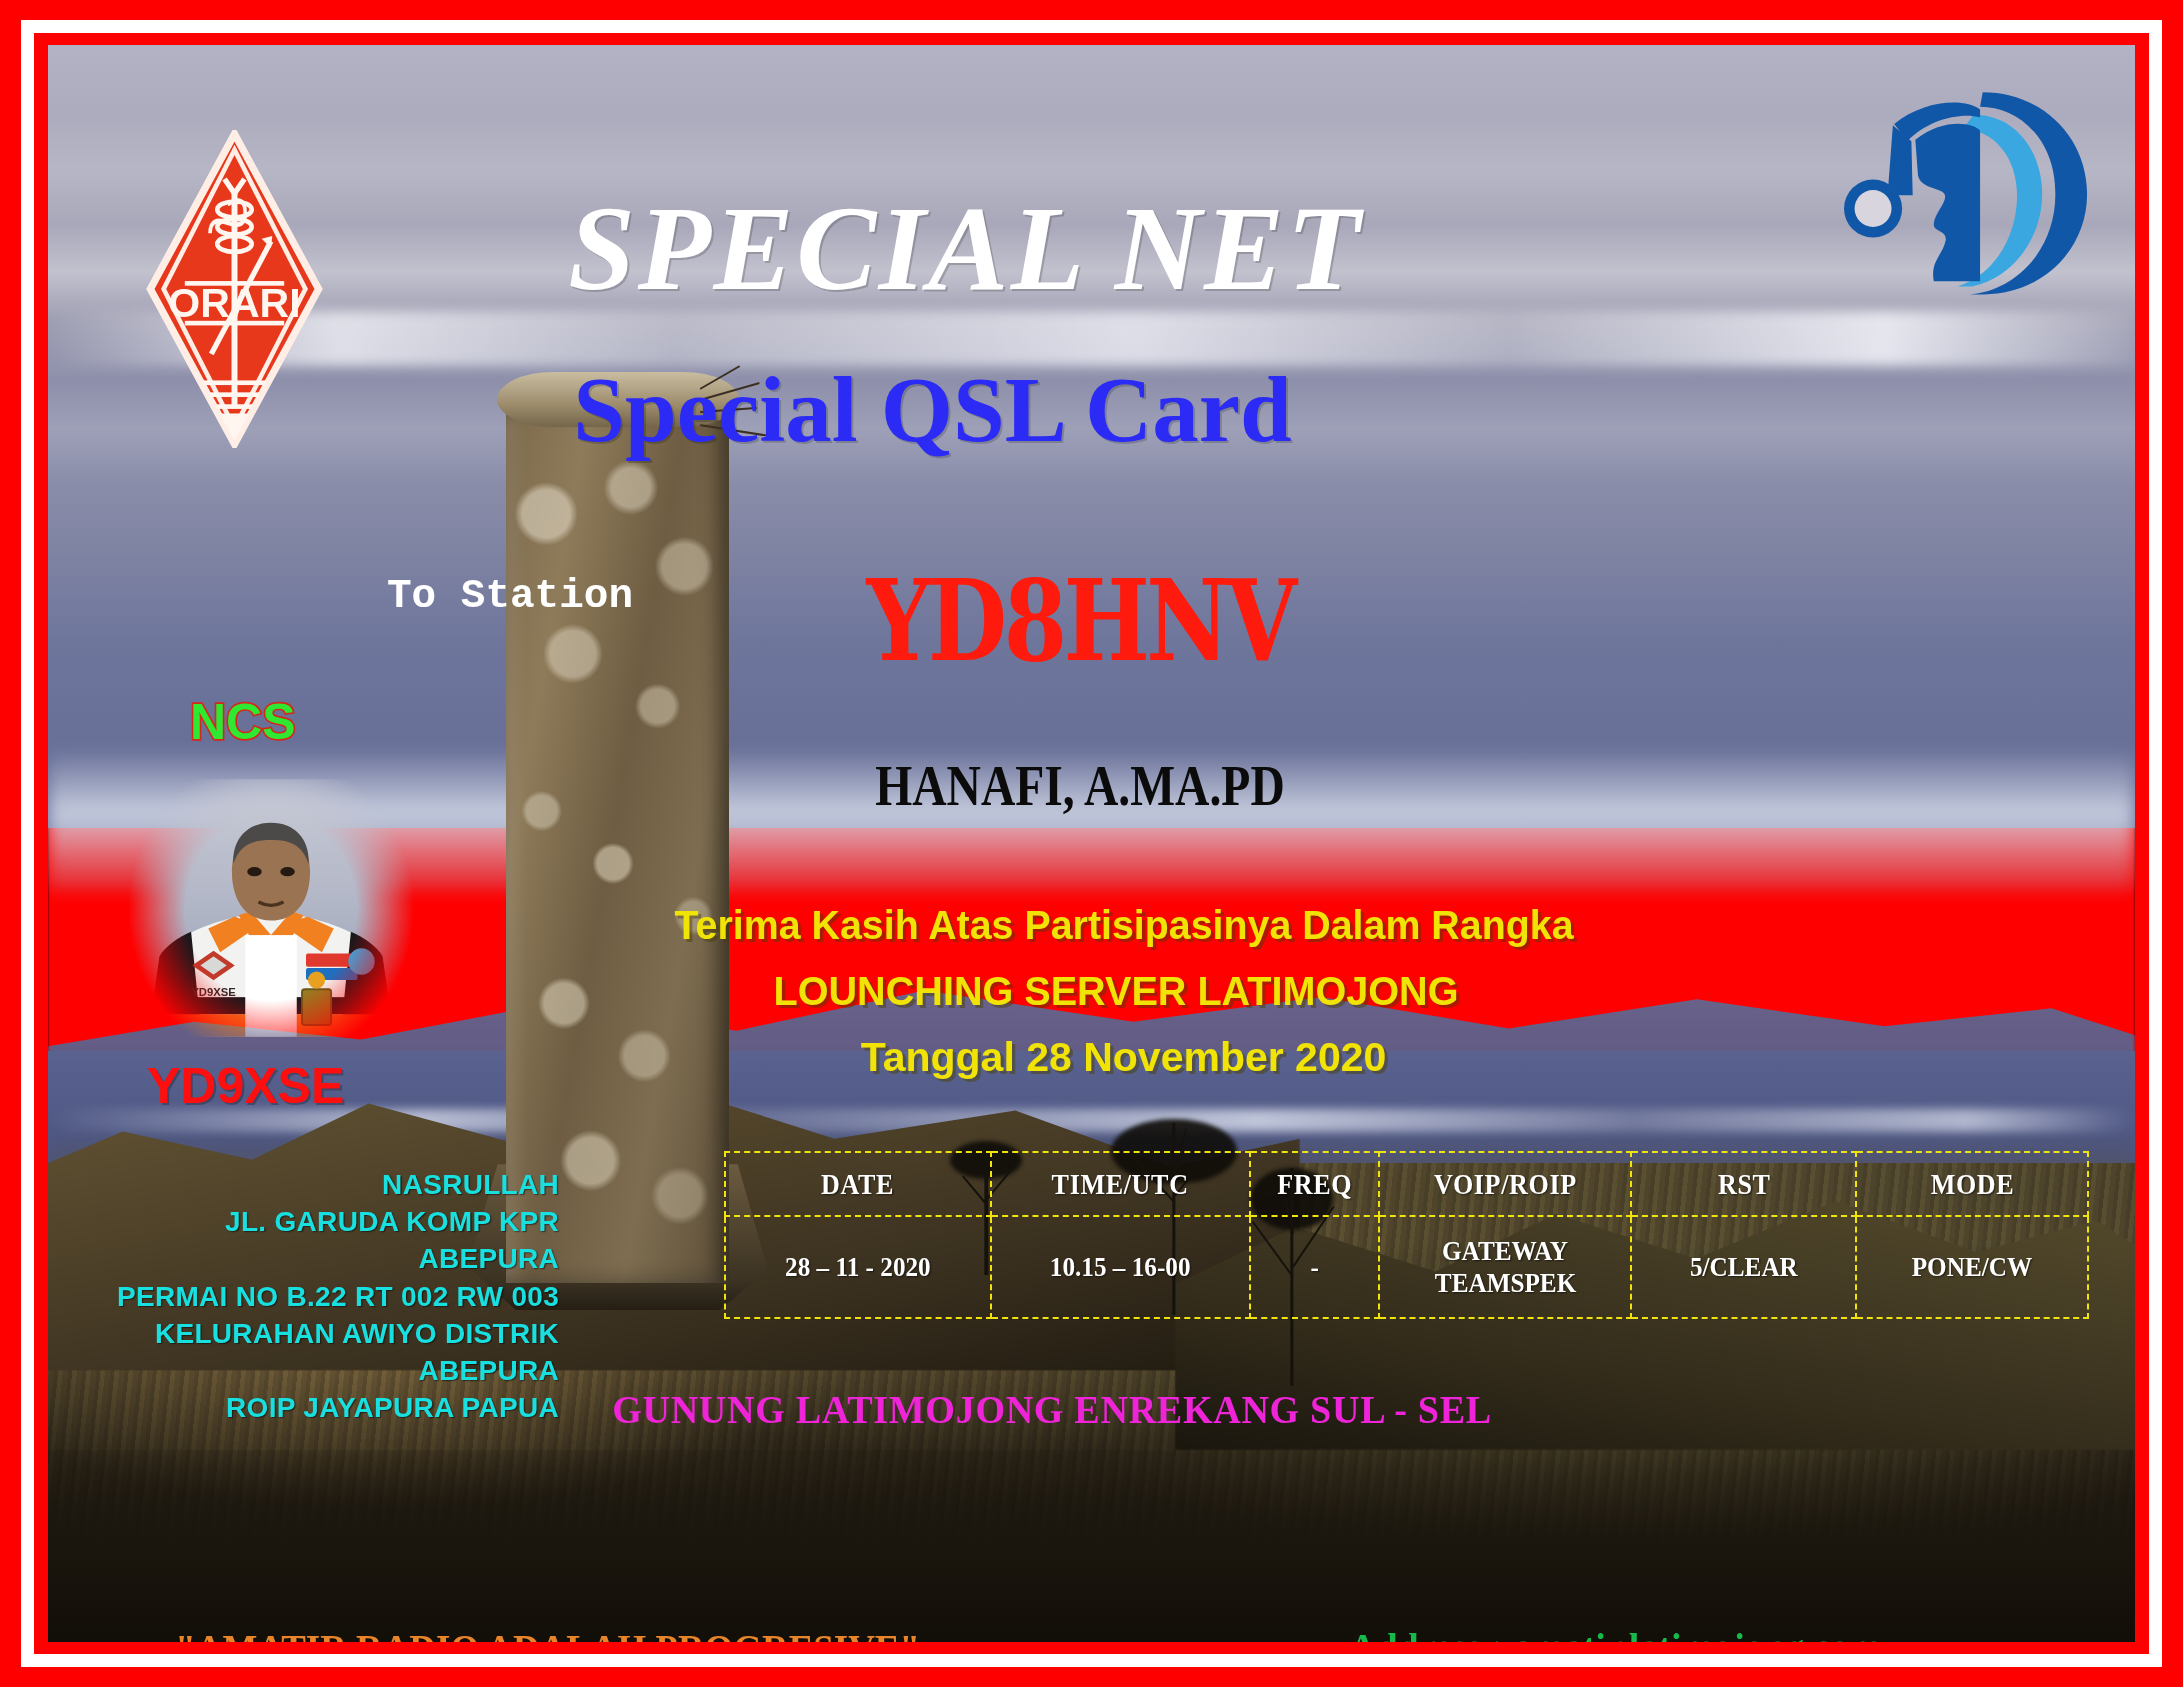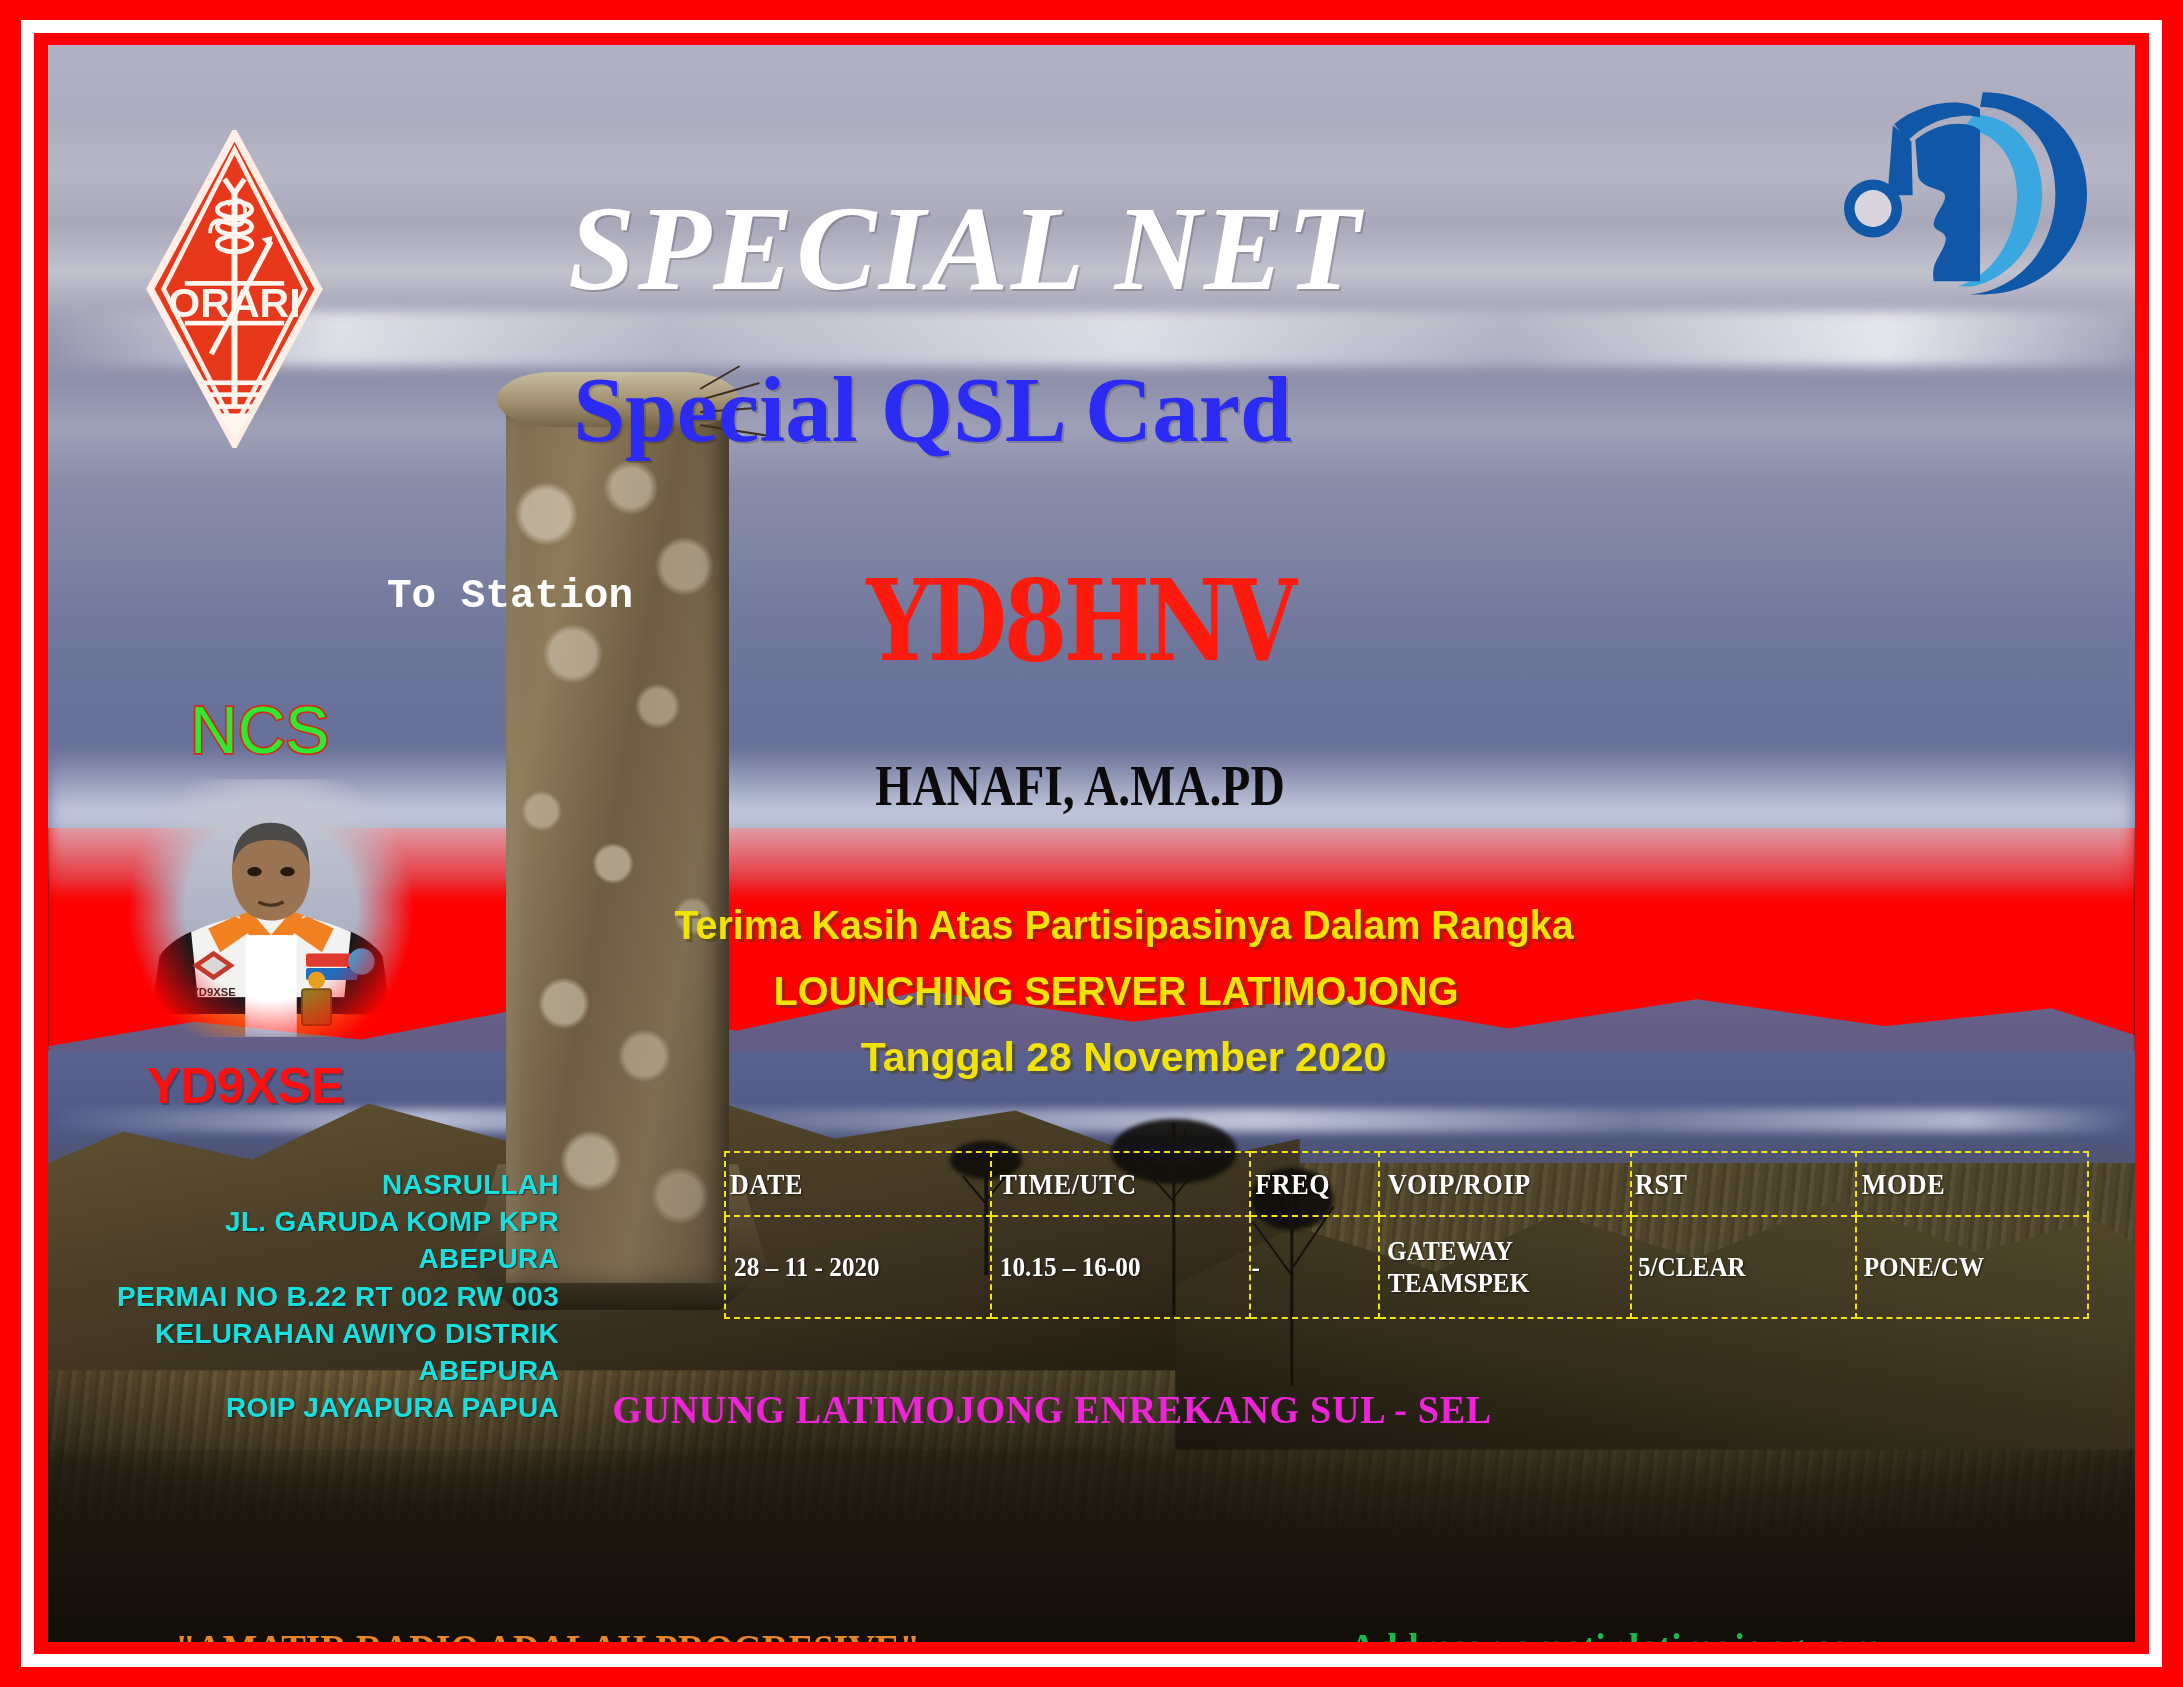--- a/index.html
+++ b/index.html
@@ -121,36 +121,36 @@
 
   .ytxt{color:#f2e306;font-weight:700;font-family:"Liberation Sans",sans-serif;
         text-shadow:3.3px 3.3px 0 rgba(70,60,0,.45);}
   #thanks{left:50%;transform:translateX(-50%);top:860px;margin-left:32px;font-size:41px;}
   #thanks span{display:inline-block;transform:scaleX(.96);}
   #launch{left:50%;transform:translateX(-50%);top:926px;margin-left:24px;font-size:40px;}
   #launch span{display:inline-block;transform:scaleX(.99);}
   #tanggal{left:50%;transform:translateX(-50%);top:992px;margin-left:32px;font-size:41px;}
 
   
-  #ncs{left:142px;top:652px;font-size:66px;font-weight:400;font-family:"Liberation Sans",sans-serif;color:#2fe832;
+  #ncs{left:142px;top:652px;font-size:50px;font-weight:700;font-family:"Liberation Sans",sans-serif;color:#2fe832;
        -webkit-text-stroke:3.3px #d5281a;paint-order:stroke fill;}
   #photo-ncs{position:absolute;left:81px;top:734px;width:284px;height:258px;overflow:hidden;
        -webkit-mask-image:radial-gradient(ellipse 52% 62% at 50% 50%, #000 58%, rgba(0,0,0,.55) 76%, rgba(0,0,0,0) 97%);
                mask-image:radial-gradient(ellipse 52% 62% at 50% 50%, #000 58%, rgba(0,0,0,.55) 76%, rgba(0,0,0,0) 97%);}
   #yd9xse{left:99px;top:1016px;font-size:50px;font-weight:700;font-family:"Liberation Sans",sans-serif;color:#fe0f0f;
        text-shadow:2px 2px 0 rgba(0,0,0,.25);}
 
   
   #address{position:absolute;left:69px;top:1121px;}
   #address div{font-family:"Liberation Sans",sans-serif;font-weight:700;font-size:28px;color:#19e0e0;
        line-height:1.33;letter-spacing:0.3px;text-shadow:1.3px 1.3px 1.3px rgba(0,0,0,.5);white-space:nowrap;text-align:right;}
 
   
   #qso-table{position:absolute;left:676px;top:1106px;width:1365px;height:165px;border-collapse:collapse;}
-  #qso-table td,#qso-table th{border:2px dashed #f0e40a;color:#ffffff;text-align:left;vertical-align:middle;
+  #qso-table td,#qso-table th{border:2px dashed #f0e40a;color:#ffffff;text-align:center;vertical-align:middle;
        font-family:"Liberation Serif",serif;font-weight:700;padding:0;}
   #qso-table th{height:64px;font-size:29px;letter-spacing:0.7px;}
   #qso-table td{height:102px;font-size:28px;line-height:1.16;}
   #qso-table th span,#qso-table td span{display:inline-block;transform:scaleX(.9);
        text-shadow:1.3px 1.3px 2px rgba(0,0,0,.55);}
 
   #gunung{left:50%;transform:translateX(-50%);top:1344px;margin-left:-40px;font-size:41px;font-weight:700;
       color:#ef23d7;font-family:"Liberation Serif",serif;letter-spacing:0.7px;}
   #gunung span{display:inline-block;transform:scaleX(.93);}
 

